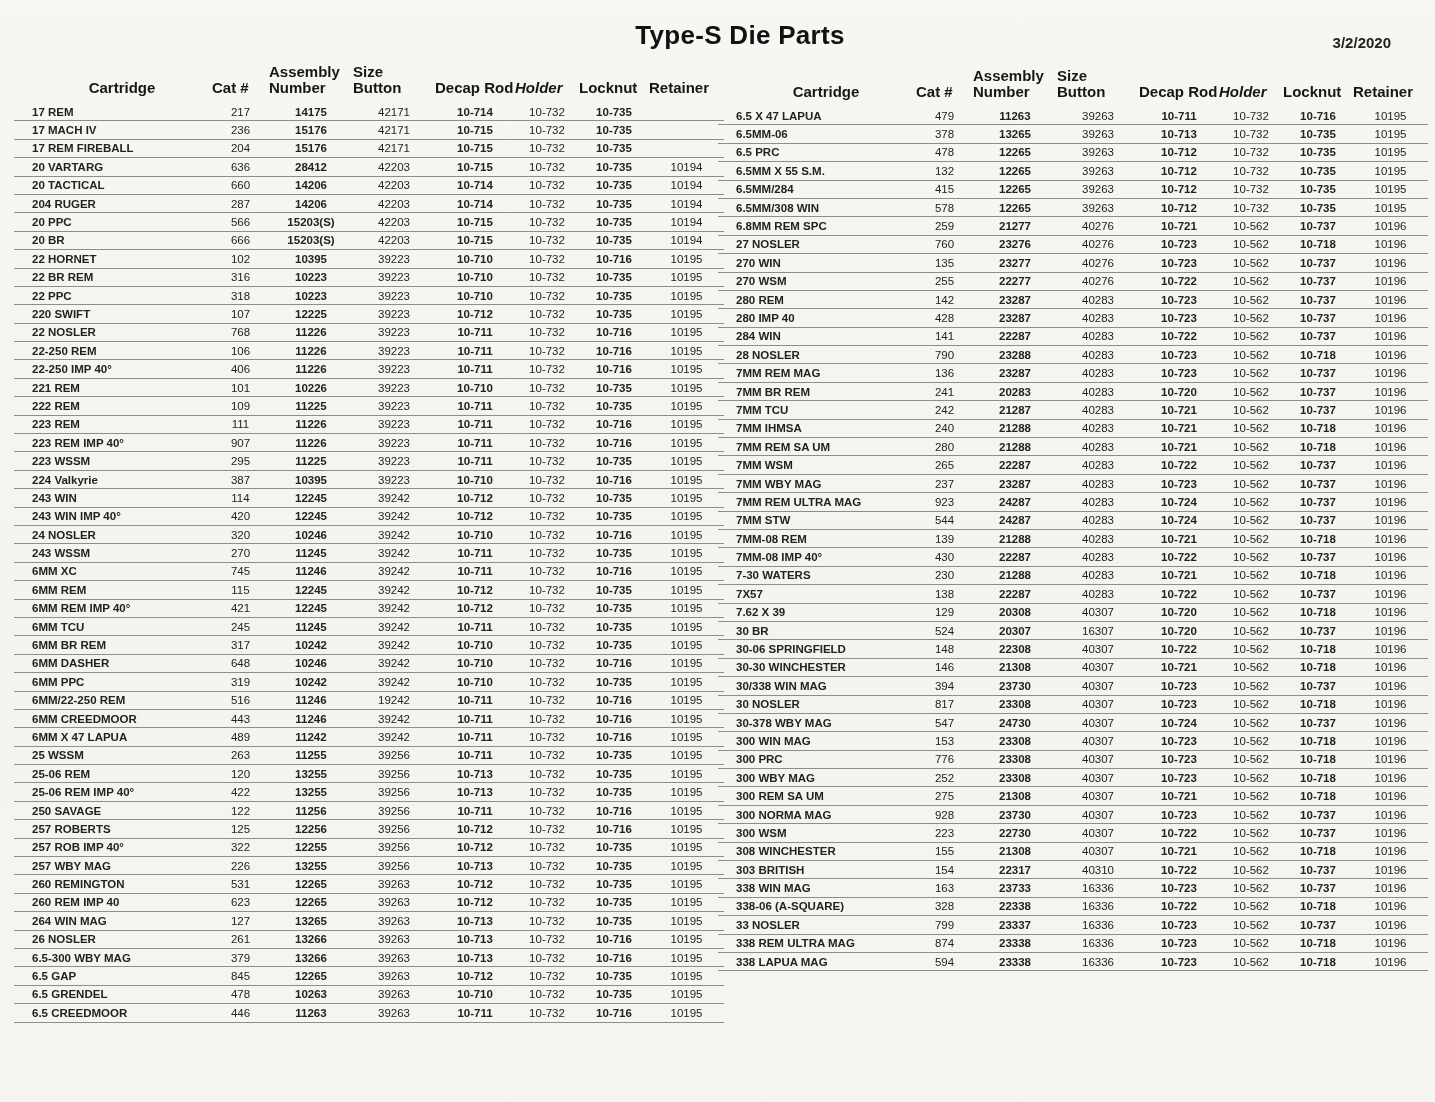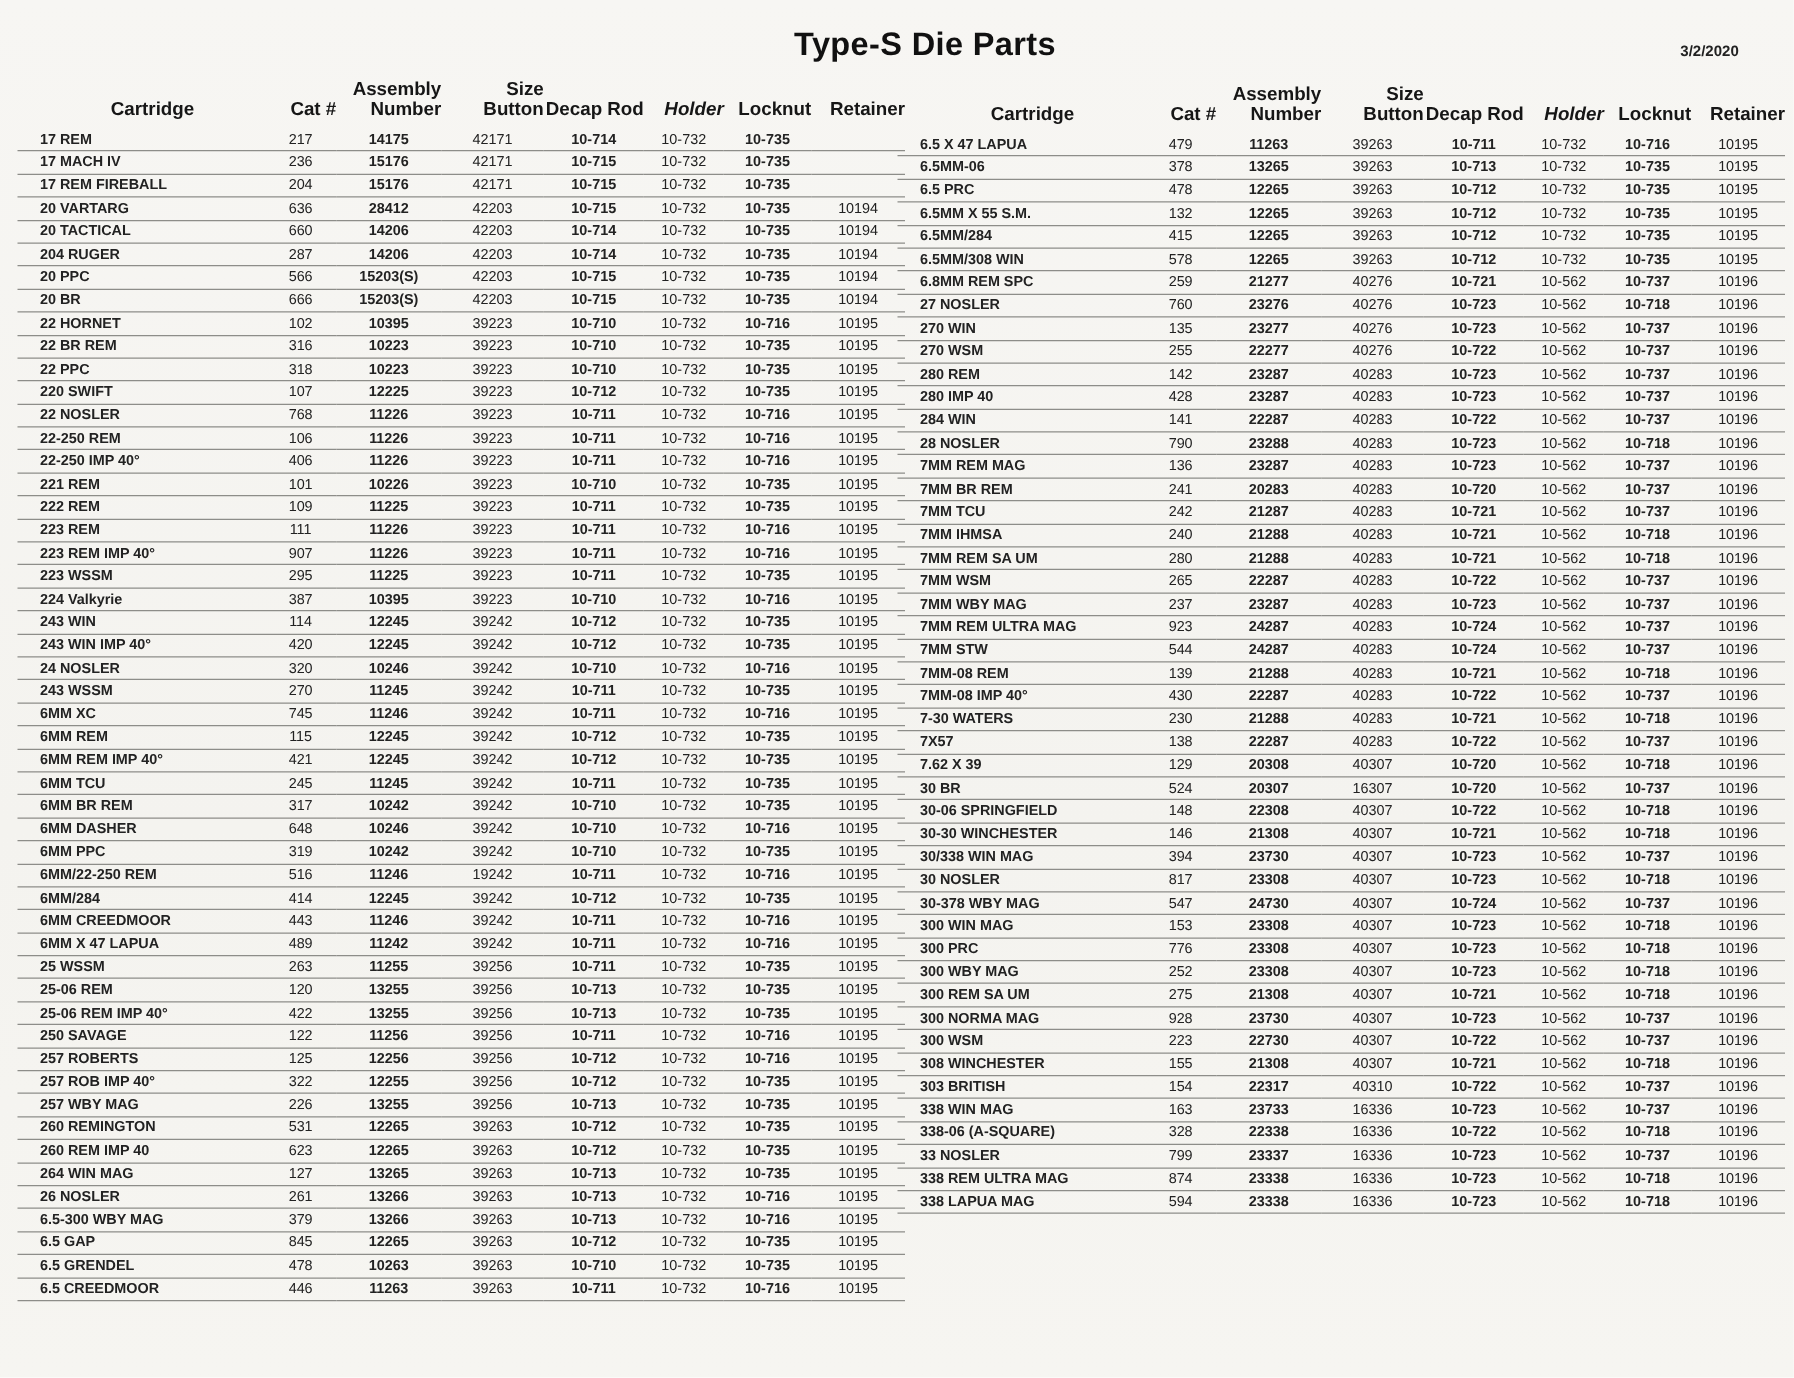--- a/index.html
+++ b/index.html
@@ -23,39 +23,39 @@
     text-align: center;
     font-size: 26px;
     font-weight: 700;
     letter-spacing: 0.3px;
     color: #111;
   }
   .page-date {
     position: absolute;
     top: 34px;
     right: 44px;
-    font-size: 12px;
+    font-size: 15px;
     font-weight: 700;
     color: #222;
   }
   .table-wrap {
     position: absolute;
     top: 46px;
   }
   .table-wrap.left  { left: 14px;  width: 692px; }
   .table-wrap.right { left: 718px; width: 692px; top: 50px; }
 
   table.parts-table {
     border-collapse: collapse;
     table-layout: fixed;
     width: 100%;
   }
   table.parts-table th {
     vertical-align: bottom;
-    text-align: right;
+    text-align: left;
     font-size: 15px;
     font-weight: 700;
     line-height: 1.08;
     padding: 0 0 7px 0;
     height: 50px;
     color: #161616;
   }
   table.parts-table th.col-cartridge {
     text-align: center;
     padding-left: 18px;
@@ -438,30 +438,20 @@
           <td class="col-cartridge">6MM/22-250 REM</td>
           <td class="col-cat">516</td>
           <td class="col-assembly">11246</td>
           <td class="col-size">19242</td>
           <td class="col-decap">10-711</td>
           <td class="col-holder">10-732</td>
           <td class="col-locknut">10-716</td>
           <td class="col-retainer">10195</td>
         </tr>
         <tr>
-          <td class="col-cartridge">6MM/284</td>
-          <td class="col-cat">414</td>
-          <td class="col-assembly">12245</td>
-          <td class="col-size">39242</td>
-          <td class="col-decap">10-712</td>
-          <td class="col-holder">10-732</td>
-          <td class="col-locknut">10-735</td>
-          <td class="col-retainer">10195</td>
-        </tr>
-        <tr>
           <td class="col-cartridge">6MM CREEDMOOR</td>
           <td class="col-cat">443</td>
           <td class="col-assembly">11246</td>
           <td class="col-size">39242</td>
           <td class="col-decap">10-711</td>
           <td class="col-holder">10-732</td>
           <td class="col-locknut">10-716</td>
           <td class="col-retainer">10195</td>
         </tr>
         <tr>

